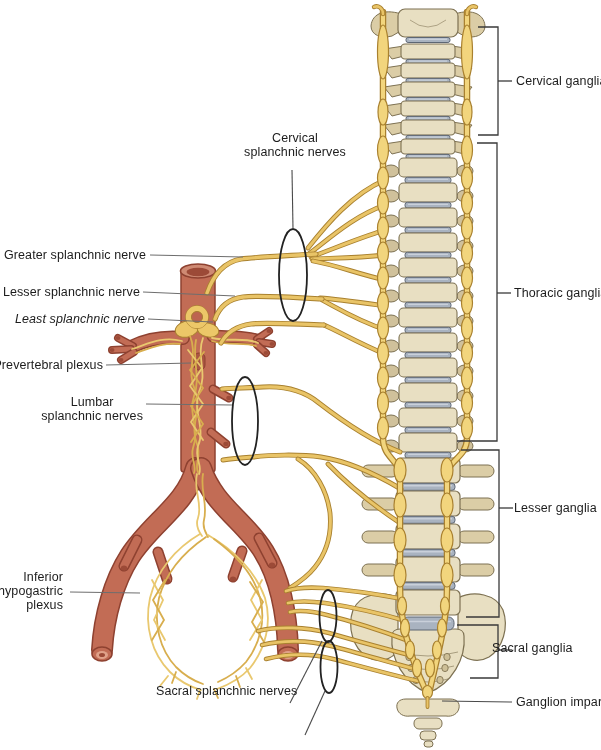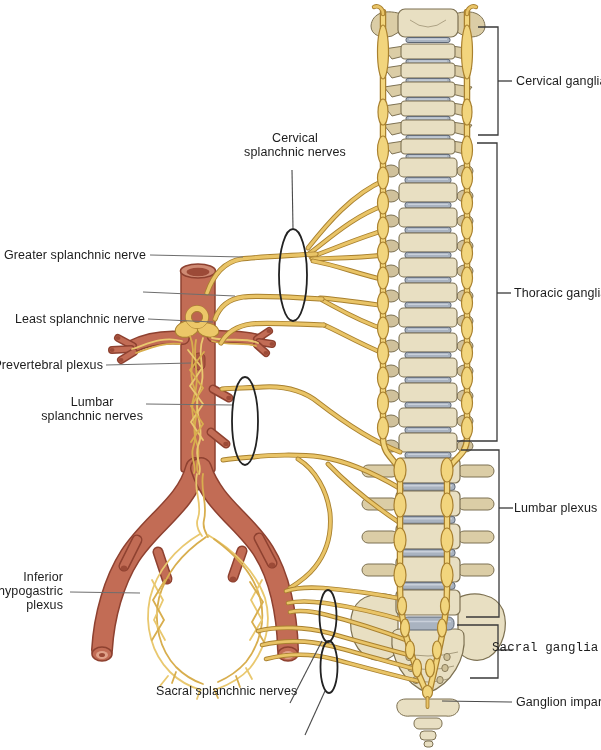--- a/index.html
+++ b/index.html
@@ -365,26 +365,27 @@
         <path d="M461,450 L499,450 L499,617 L466,617" fill="none" stroke="#3a3a3a" stroke-width="1.3"></path>
         <path d="M499,508 L513,508" fill="none" stroke="#3a3a3a" stroke-width="1.3"></path>
         <path d="M457,625 L498,625 L498,678 L470,678" fill="none" stroke="#3a3a3a" stroke-width="1.3"></path>
         <path d="M498,650 L512,650" fill="none" stroke="#3a3a3a" stroke-width="1.3"></path>
       </g>
   </svg>
 
   <div class="lbl c" style="left:229px;top:131px;width:132px;">Cervical
 splanchnic nerves</div>
   <div class="lbl nw" style="right:455px;top:248px;">Greater splanchnic nerve</div>
-  <div class="lbl nw" style="right:456px;top:312px;">Least splanchnic nerve</div>
+  <div class="lbl nw" style="right:461px;top:285px;">Lesser splanchnic nerve</div>
+  <div class="lbl nw" style="right:456px;top:312px;font-style:italic;">Least splanchnic nerve</div>
   <div class="lbl nw" style="right:498px;top:358px;">Prevertebral plexus</div>
   <div class="lbl c" style="right:458px;top:395px;margin-left:32px;">Lumbar
 splanchnic nerves</div>
   <div class="lbl r" style="right:538px;top:570px;">Inferior
 hypogastric
 plexus</div>
   <div class="lbl nw" style="left:156px;top:684px;">Sacral splanchnic nerves</div>
   <div class="lbl nw" style="left:516px;top:74px;">Cervical ganglia</div>
   <div class="lbl nw" style="left:514px;top:286px;">Thoracic ganglia</div>
-  <div class="lbl nw" style="left:514px;top:501px;">Lumbar plexus</div>
-  <div class="lbl nw" style="left:492px;top:641px;font-family:Liberation Mono, monospace;">Sacral ganglia</div>
+  <div class="lbl nw" style="left:514px;top:501px;">Lesser ganglia</div>
+  <div class="lbl nw" style="left:492px;top:641px;">Sacral ganglia</div>
   <div class="lbl nw" style="left:516px;top:695px;">Ganglion impar</div>
 </div>
 
 </body></html>

